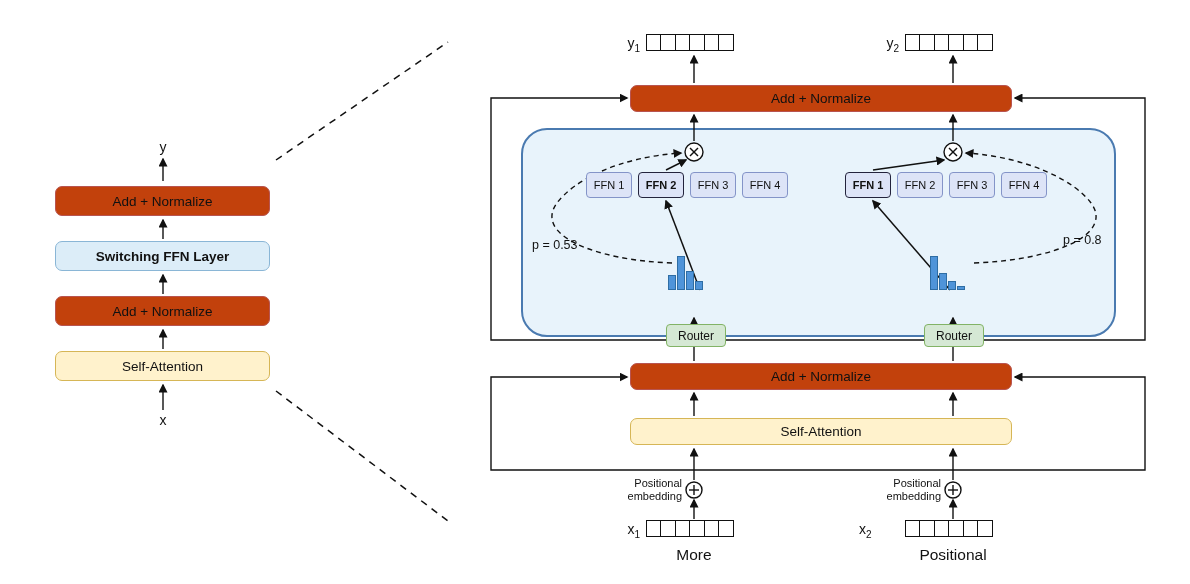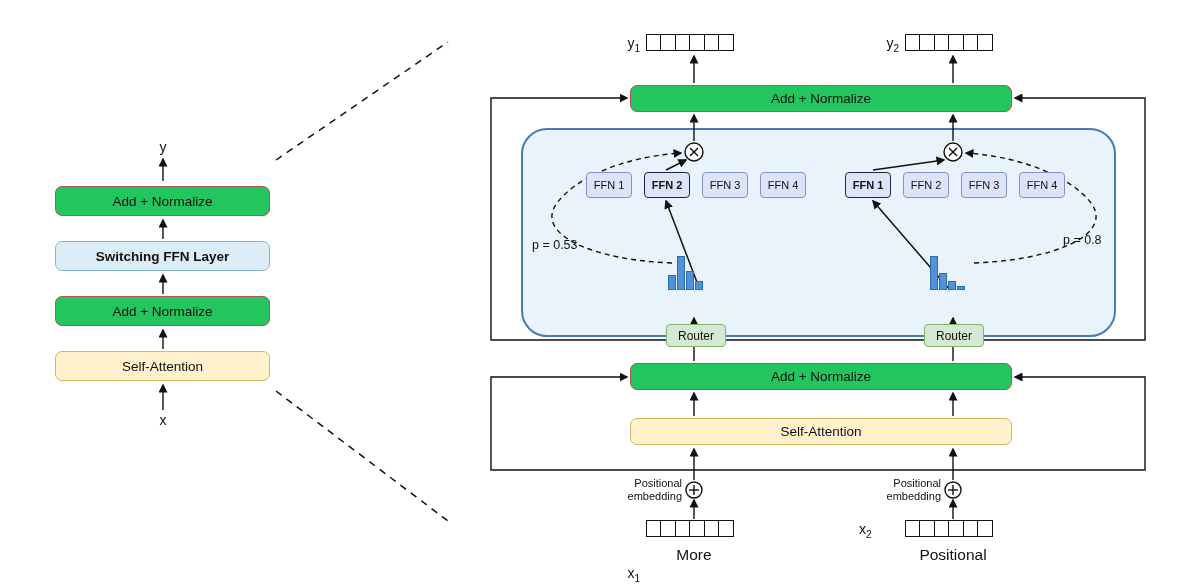--- a/index.html
+++ b/index.html
@@ -1,26 +1,26 @@
 <!DOCTYPE html>
 <html><head>
 <meta charset="utf-8">
 <style>
   html,body{margin:0;padding:0;background:#fff;}
   #canvas{position:relative;width:1190px;height:584px;background:#ffffff;
           font-family:"Liberation Sans",sans-serif;color:#111;overflow:hidden;}
   #connector-layer{position:absolute;left:0;top:0;z-index:1;}
   .box{position:absolute;display:flex;align-items:center;justify-content:center;
        font-size:13.5px;border-radius:7px;border:1.3px solid;z-index:2;box-sizing:border-box;}
-  .red{background:#22c55e;border-color:#b85450;}
+  .red{background:#c2410c;border-color:#b85450;}
   .yellow{background:#fff2cc;border-color:#d6b656;}
   .lightblue{background:#dcedf8;border-color:#8ab6d6;font-weight:bold;}
   .container-box{position:absolute;background:#e8f3fb;border:2.5px solid #4a7ab0;
                  border-radius:26px;z-index:0;box-sizing:border-box;}
-  .ffn-row{position:absolute;display:flex;gap:12px;z-index:2;}
+  .ffn-row{position:absolute;display:flex;gap:6px;z-index:2;}
   .ffn-box{width:46px;height:26px;display:flex;align-items:center;justify-content:center;
            font-size:11px;background:#dde4f7;border:1.2px solid #8494c8;border-radius:4px;
            box-sizing:border-box;white-space:nowrap;}
   .ffn-box.selected{border:1.8px solid #23233c;font-weight:bold;}
   .router{position:absolute;display:flex;align-items:center;justify-content:center;
           font-size:12px;background:#d5e8d4;border:1.2px solid #82b366;border-radius:4px;
           z-index:2;box-sizing:border-box;margin-top:32px;}
   .token-row{position:absolute;display:flex;z-index:2;}
   .cell{width:16px;height:17px;background:#fff;border:1.6px solid #111;
         box-sizing:border-box;margin-left:-1.6px;}
@@ -183,21 +183,21 @@
   <div class="router" style="left:924px;top:292px;width:60px;height:23px;">Router</div>
 
   <div class="box red" style="left:630px;top:363px;width:382px;height:27px;">Add + Normalize</div>
   <div class="box yellow" style="left:630px;top:418px;width:382px;height:27px;">Self-Attention</div>
 
   <div class="lbl pos-label" style="left:606px;top:477px;width:76px;">Positional
 embedding</div>
   <div class="lbl pos-label" style="left:865px;top:477px;width:76px;">Positional
 embedding</div>
 
-  <div class="lbl io-label" style="left:600px;top:521px;width:40px;text-align:right;margin-top:44px;"><span>x</span><sub>1</sub></div>
+  <div class="lbl io-label" style="left:600px;top:521px;width:40px;text-align:right;"><span>x</span><sub>1</sub></div>
   <div class="token-row" style="left:646px;top:520px;">
       <div class="cell"></div>
       <div class="cell"></div>
       <div class="cell"></div>
       <div class="cell"></div>
       <div class="cell"></div>
       <div class="cell"></div>
     </div>
   <div class="lbl word-label" style="left:646px;top:546px;width:96px;">More</div>
 

